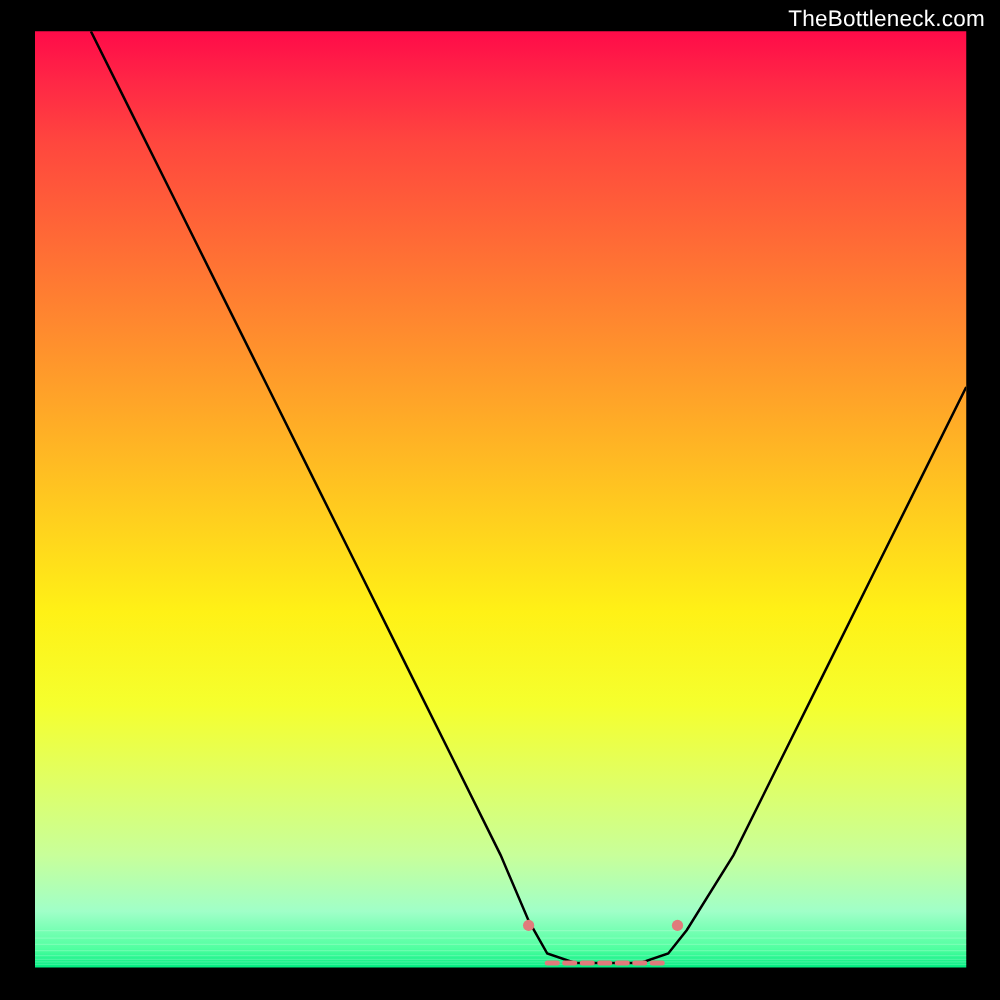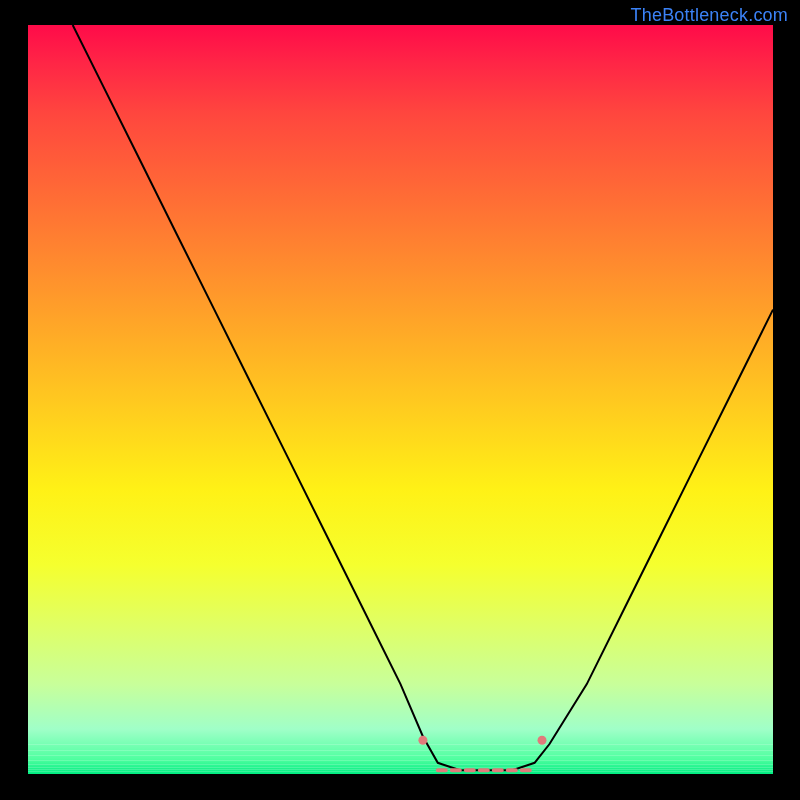--- a/index.html
+++ b/index.html
@@ -45,21 +45,21 @@
     width: 100%;
     height: 1px;
     background: rgba(255,255,255,0.18);
   }
   .watermark {
     position: absolute;
     top: 5px;
     right: 12px;
     font-family: Arial, Helvetica, sans-serif;
     font-size: 18px;
-    color: #3b82f6;
+    color: #ffffff;
     font-weight: 500;
     letter-spacing: 0.2px;
     margin-left: 12px;
   }
   svg.curve {
     position: absolute;
     left: 0;
     top: 0;
     width: 100%;
     height: 100%;

